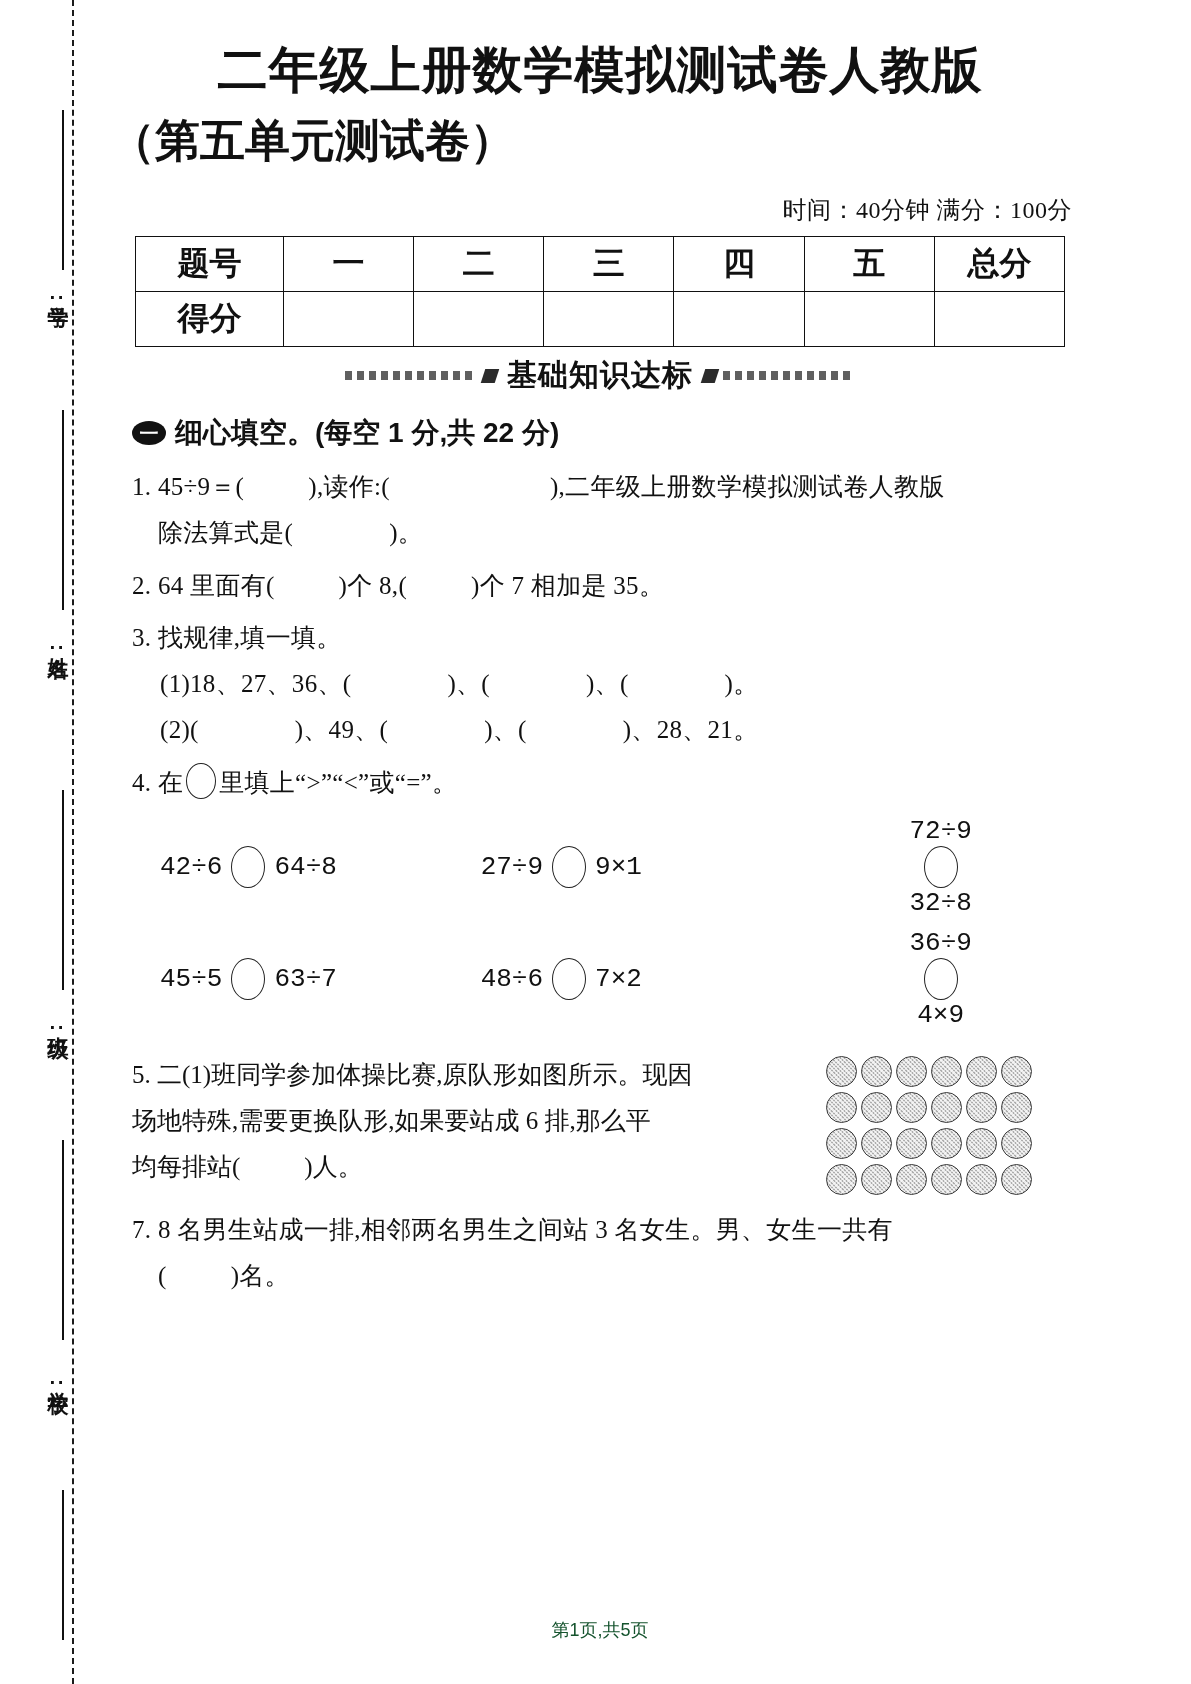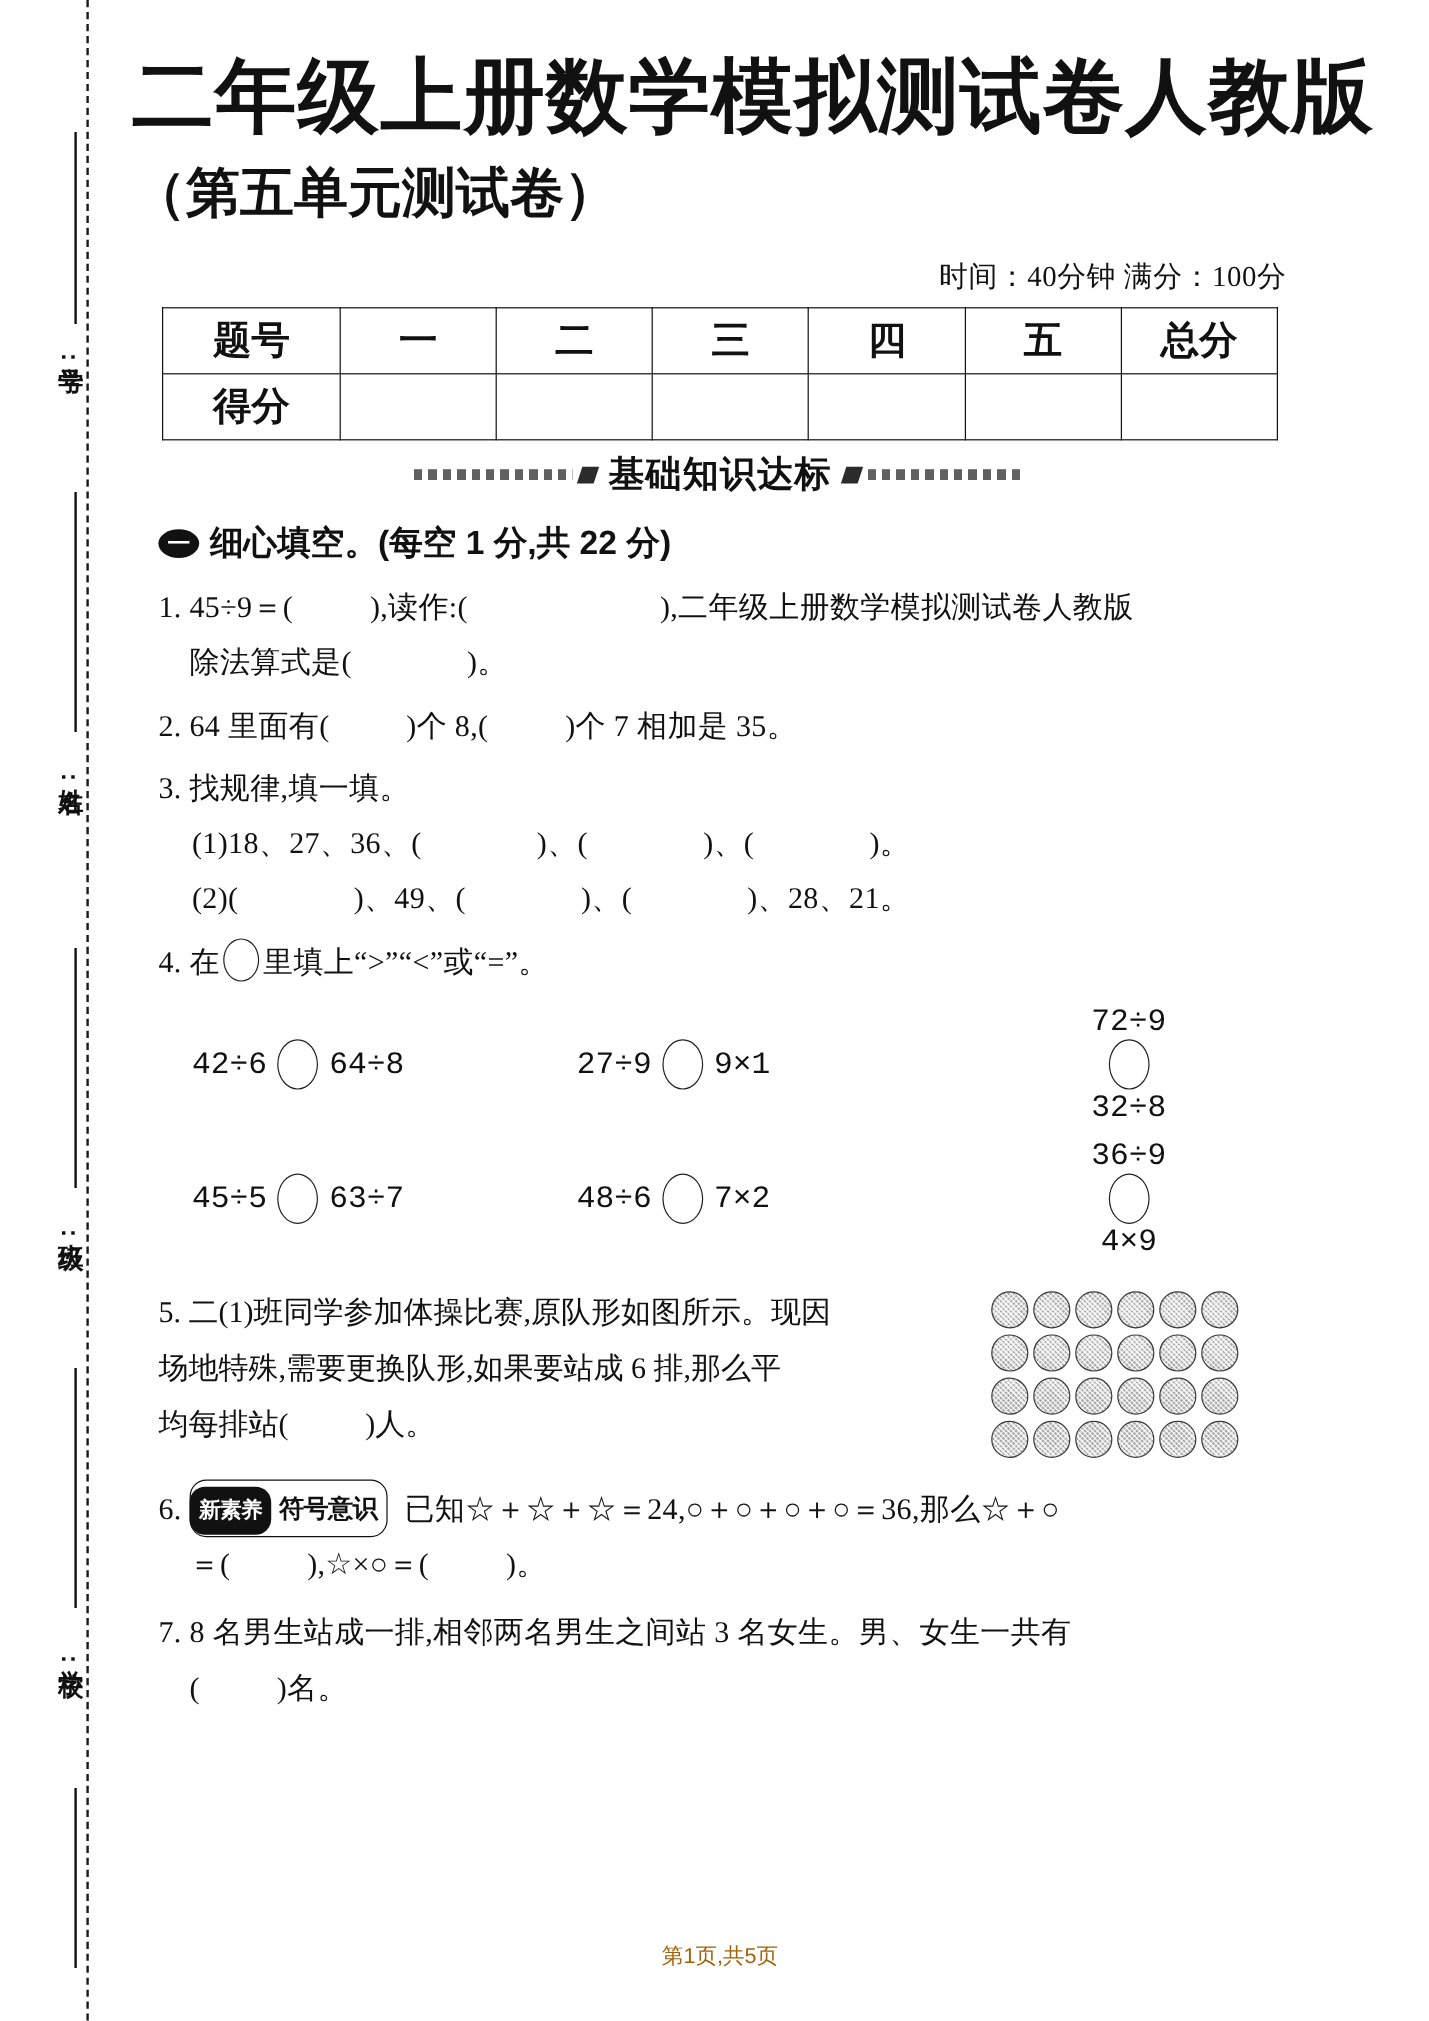--- a/index.html
+++ b/index.html
@@ -58,21 +58,21 @@
     position: absolute;
     left: 110px; top: 0;
     width: 980px;
     height: 1684px;
   }
 
   .title {
     text-align: center;
     font-family: "Liberation Sans", "DejaVu Sans", sans-serif;
     font-weight: bold;
-    font-size: 68px;
+    font-size: 50px;
     line-height: 1.12;
     letter-spacing: 1px;
     margin-top: 42px;
     white-space: nowrap;
   }
   .subtitle {
     font-family: "Liberation Sans", "DejaVu Sans", sans-serif;
     font-weight: bold;
     font-size: 45px;
     line-height: 1.2;
@@ -261,21 +261,21 @@
   }
 
   
   .footer {
     position: absolute;
     left: 0; right: 0;
     bottom: 42px;
     text-align: center;
     font-family: "Liberation Sans", "DejaVu Sans", sans-serif;
     font-size: 18px;
-    color: #a16207;
+    color: #14532d;
   }
 </style>
 </head>
 <body>
 
 <div class="left-dash"></div>
 
 <div class="margin-labels">
   <div class="margin-label ml-1">学号:</div>
   <div class="margin-label ml-2">姓名:</div>
@@ -415,28 +415,20 @@
           <div class="dotc"></div>
           <div class="dotc"></div>
           <div class="dotc"></div>
           <div class="dotc"></div>
           <div class="dotc"></div>
           <div class="dotc"></div>
           <div class="dotc"></div>
         </div>
     </div>
 
-    <div class="q" style="margin-top:16px;">
-      <span>6.</span>
-      <span class="badge-group">
-        <span class="bg-dark">新素养</span><span class="bg-text">符号意识</span>
-      </span>
-      <span>已知☆＋☆＋☆＝24,○＋○＋○＋○＝36,那么☆＋○</span>
-      <div><span class="indent">＝(</span><span class="blank bl-sm"></span><span>),☆×○＝(</span><span class="blank bl-sm"></span><span>)。</span></div>
-    </div>
 
     <div class="q" style="margin-top:10px;">
       <div>7. 8 名男生站成一排,相邻两名男生之间站 3 名女生。男、女生一共有</div>
       <div><span class="indent">(</span><span class="blank bl-sm"></span><span>)名。</span></div>
     </div>
 
   </div>
 
   <div class="footer">第1页,共5页</div>
 </div>

